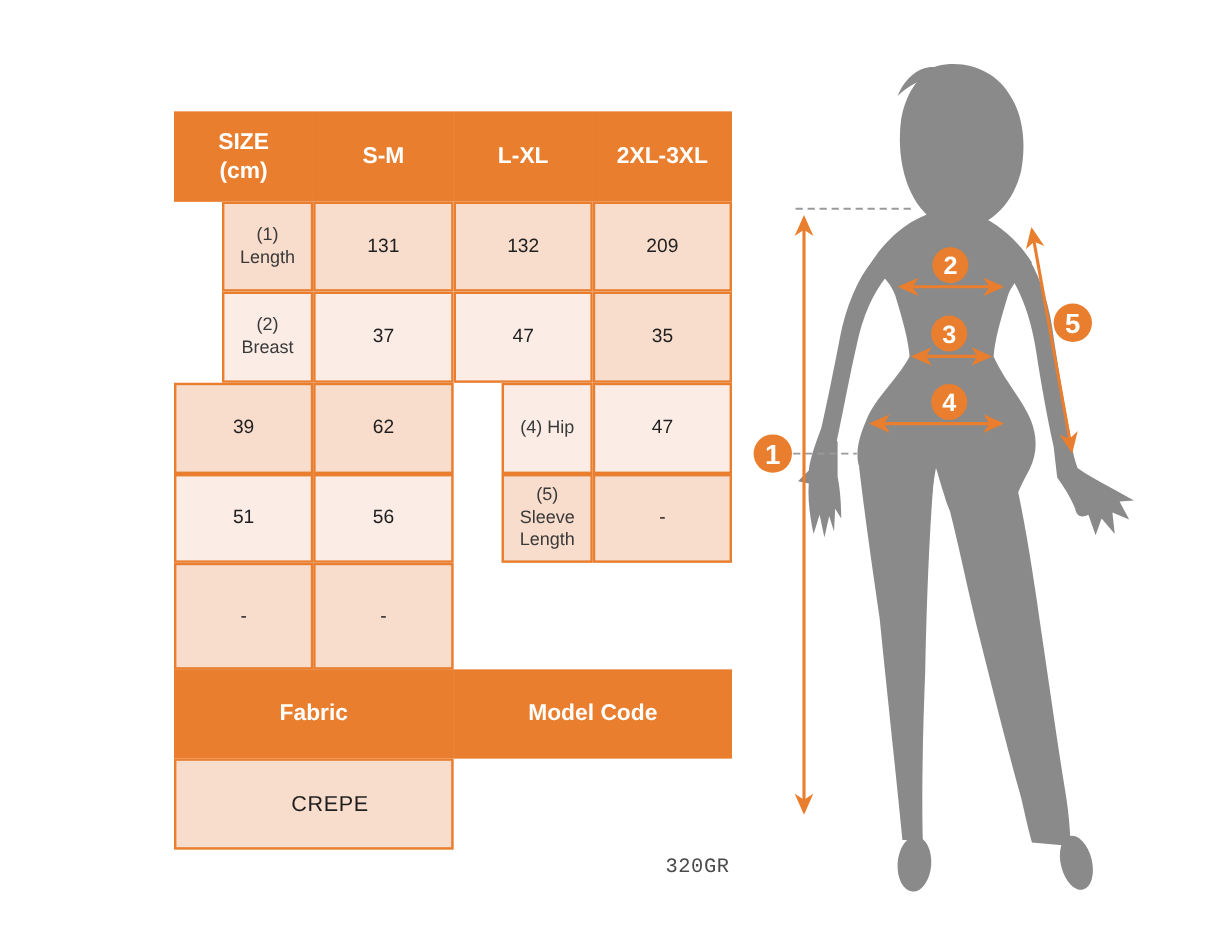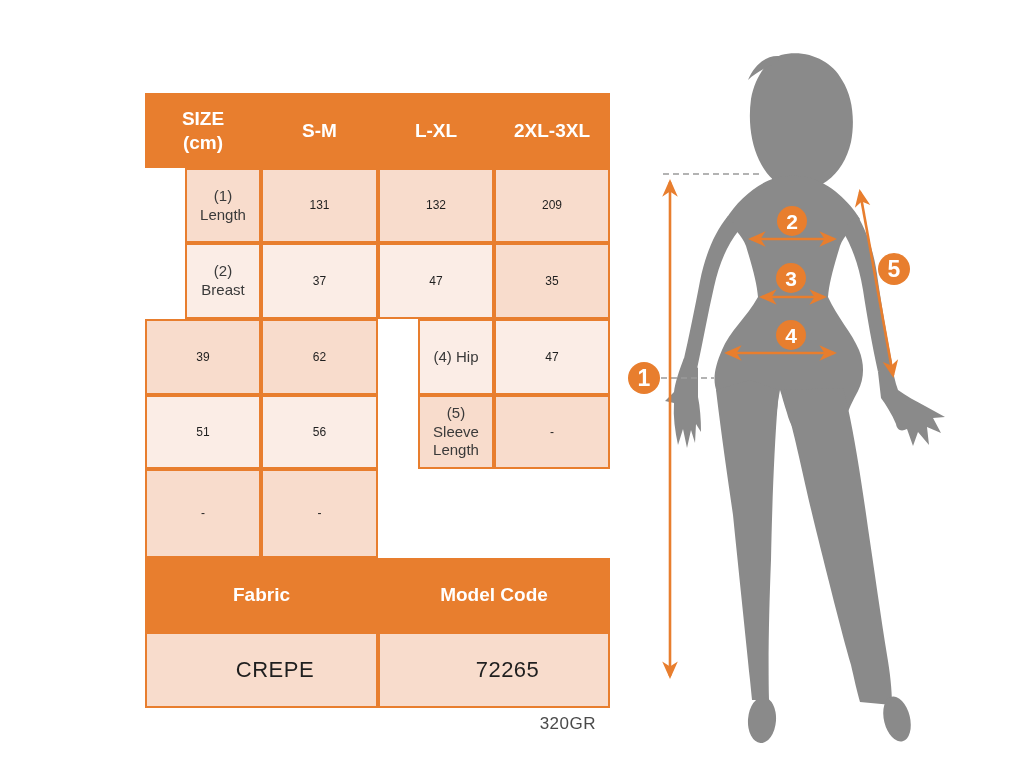--- a/index.html
+++ b/index.html
@@ -27,28 +27,28 @@
     display:flex;flex-direction:column;align-items:center;justify-content:center;
     text-align:center;line-height:1.25;padding:2px 6px;
   }
   .cell.head{
     background:var(--accent-orange);
     color:#FFFFFF;font-weight:bold;font-size:19px;
   }
   .cell.shade-a{background:var(--row-shade-dark);}
   .cell.shade-b{background:var(--row-shade-light);}
   .cell.rowlabel{font-size:15px;color:#3A3A3A;margin-left:40px;}
-  .cell.val{font-size:12px;color:var(--ink);}
-  .cell.footval{font-size:22px;color:var(--ink);letter-spacing:.5px;padding-left:33px;}
+  .cell.val{font-size:16px;color:var(--ink);}
+  .cell.footval{font-size:18px;color:var(--ink);letter-spacing:.5px;padding-left:33px;}
   .span2a{grid-column:1 / 3;}
   .span2b{grid-column:3 / 5;}
 
   .weight-note{
-    position:absolute;top:714px;right:428px;
-    font-size:17px;color:#4A4A4A;letter-spacing:.5px;
+    position:absolute;top:714px;right:416px;
+    font-size:17px;color:#4A4A4A;letter-spacing:.5px;font-family:Liberation Mono, monospace;
   }
 
   
   .diagram-svg{position:absolute;left:0;top:0;width:1024px;height:784px;}
   .sil{fill:var(--silhouette-gray);stroke:none;}
   .meas{stroke:var(--accent-orange);stroke-width:2.6;fill:none;}
   .dash{stroke:#9A9A9A;stroke-width:1.6;stroke-dasharray:6 4;fill:none;}
   .badge-circle{fill:var(--accent-orange);}
   .badge-num{fill:#FFFFFF;font-weight:bold;font-size:21px;
     font-family:"Liberation Sans","DejaVu Sans",sans-serif;text-anchor:middle;}
@@ -89,21 +89,20 @@
 
     <div class="cell shade-a rowlabel">(5) Sleeve Length</div>
     <div class="cell shade-a val">-</div>
     <div class="cell shade-a val">-</div>
     <div class="cell shade-a val">-</div>
 
     <div class="cell head span2a">Fabric</div>
     <div class="cell head span2b">Model Code</div>
 
     <div class="cell shade-a footval span2a">CREPE</div>
-    <div class="cell shade-a footval span2b">72265</div>
   </div>
 
   <div class="weight-note">320GR</div>
 
   <svg class="diagram-svg" viewBox="0 0 1024 784">
     <defs>
       <marker id="ah" viewBox="0 0 10 10" refX="7.5" refY="5" markerWidth="7.5" markerHeight="7.5" orient="auto-start-reverse">
         <path d="M0 1 L9 5 L0 9 L2.6 5 Z" fill="#E87E2E"></path>
       </marker>
     </defs>

